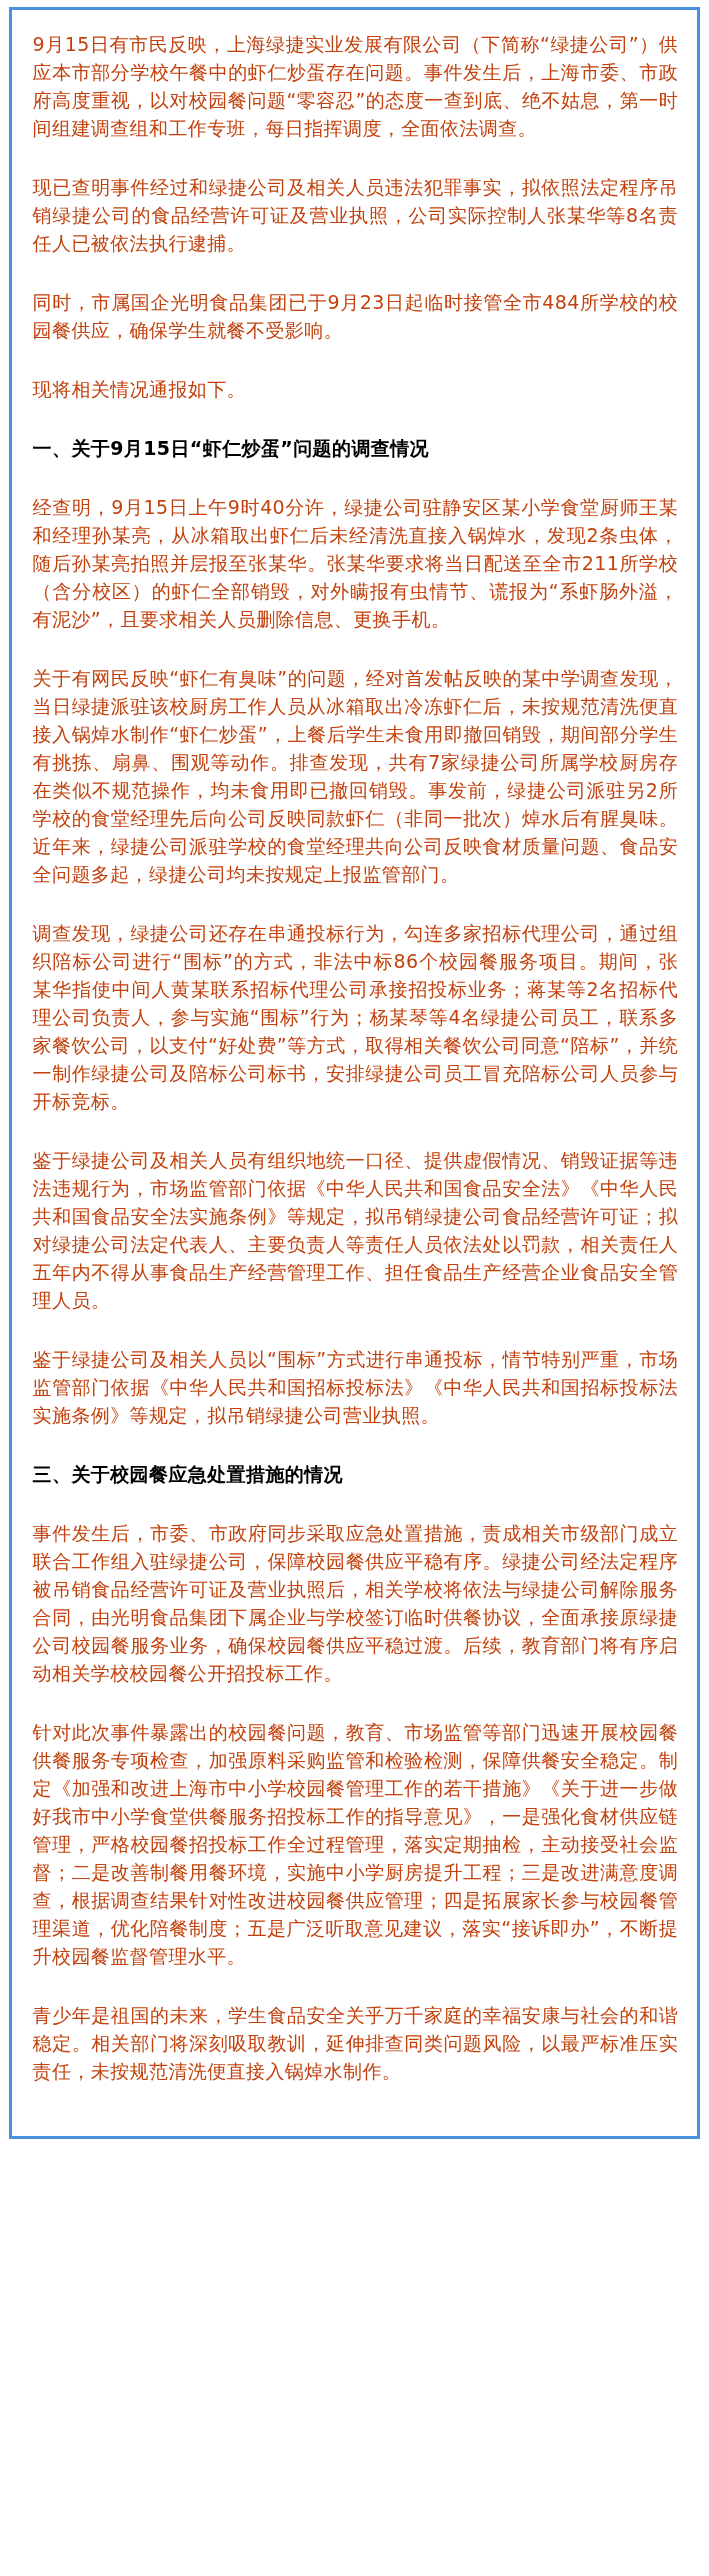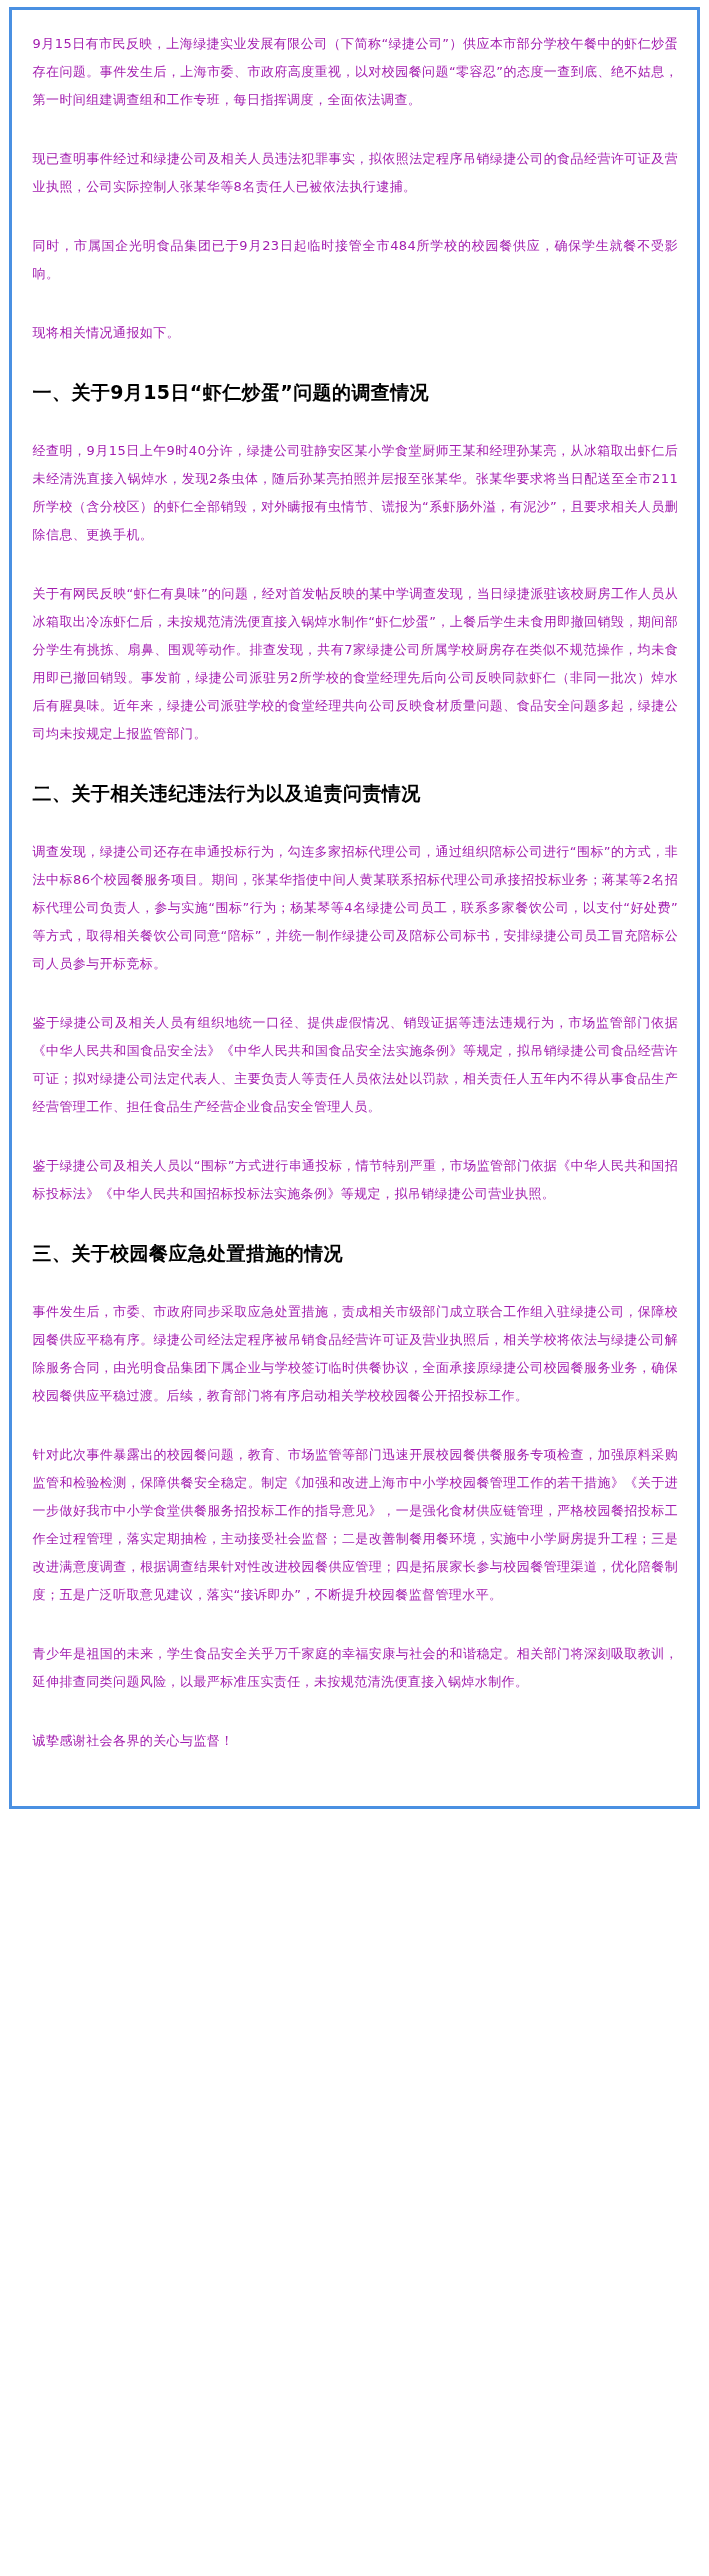--- a/index.html
+++ b/index.html
@@ -14,24 +14,24 @@
     font-family: "DejaVu Sans", "Liberation Sans", sans-serif;
   }
   .doc-frame {
     margin: 7.4px 8.9px 0 8.9px;
     border: 3px solid #4a90e2;
     background: #ffffff;
     padding: 11.8px 19px 20.7px 20.7px;
     box-sizing: border-box;
   }
   .doc-frame p {
-    font-size: 13px;
+    font-size: 19px;
     line-height: 28px;
     letter-spacing: 0.4px;
-    color: #a21caf;
+    color: #c2410c;
     margin: 31px 0;
     text-align: justify;
   }
   .doc-frame p:first-child { margin-top: 7.4px; }
   .section-heading {
     font-size: 19px;
     line-height: 28px;
     font-weight: bold;
     color: #000000;
     margin: 15px 0;
@@ -45,26 +45,24 @@
 
   <p>9月15日有市民反映，上海绿捷实业发展有限公司（下简称“绿捷公司”）供应本市部分学校午餐中的虾仁炒蛋存在问题。事件发生后，上海市委、市政府高度重视，以对校园餐问题“零容忍”的态度一查到底、绝不姑息，第一时间组建调查组和工作专班，每日指挥调度，全面依法调查。</p>
   <p>现已查明事件经过和绿捷公司及相关人员违法犯罪事实，拟依照法定程序吊销绿捷公司的食品经营许可证及营业执照，公司实际控制人张某华等8名责任人已被依法执行逮捕。</p>
   <p>同时，市属国企光明食品集团已于9月23日起临时接管全市484所学校的校园餐供应，确保学生就餐不受影响。</p>
   <p>现将相关情况通报如下。</p>
 
   <div class="section-heading">一、关于9月15日“虾仁炒蛋”问题的调查情况</div>
   <p>经查明，9月15日上午9时40分许，绿捷公司驻静安区某小学食堂厨师王某和经理孙某亮，从冰箱取出虾仁后未经清洗直接入锅焯水，发现2条虫体，随后孙某亮拍照并层报至张某华。张某华要求将当日配送至全市211所学校（含分校区）的虾仁全部销毁，对外瞒报有虫情节、谎报为“系虾肠外溢，有泥沙”，且要求相关人员删除信息、更换手机。</p>
   <p>关于有网民反映“虾仁有臭味”的问题，经对首发帖反映的某中学调查发现，当日绿捷派驻该校厨房工作人员从冰箱取出冷冻虾仁后，未按规范清洗便直接入锅焯水制作“虾仁炒蛋”，上餐后学生未食用即撤回销毁，期间部分学生有挑拣、扇鼻、围观等动作。排查发现，共有7家绿捷公司所属学校厨房存在类似不规范操作，均未食用即已撤回销毁。事发前，绿捷公司派驻另2所学校的食堂经理先后向公司反映同款虾仁（非同一批次）焯水后有腥臭味。近年来，绿捷公司派驻学校的食堂经理共向公司反映食材质量问题、食品安全问题多起，绿捷公司均未按规定上报监管部门。</p>
 
-  <div class="section-heading">二、关于相关违纪违法行为以及追责问责情况</div>
   <p>调查发现，绿捷公司还存在串通投标行为，勾连多家招标代理公司，通过组织陪标公司进行“围标”的方式，非法中标86个校园餐服务项目。期间，张某华指使中间人黄某联系招标代理公司承接招投标业务；蒋某等2名招标代理公司负责人，参与实施“围标”行为；杨某琴等4名绿捷公司员工，联系多家餐饮公司，以支付“好处费”等方式，取得相关餐饮公司同意“陪标”，并统一制作绿捷公司及陪标公司标书，安排绿捷公司员工冒充陪标公司人员参与开标竞标。</p>
   <p>鉴于绿捷公司及相关人员有组织地统一口径、提供虚假情况、销毁证据等违法违规行为，市场监管部门依据《中华人民共和国食品安全法》《中华人民共和国食品安全法实施条例》等规定，拟吊销绿捷公司食品经营许可证；拟对绿捷公司法定代表人、主要负责人等责任人员依法处以罚款，相关责任人五年内不得从事食品生产经营管理工作、担任食品生产经营企业食品安全管理人员。</p>
   <p>鉴于绿捷公司及相关人员以“围标”方式进行串通投标，情节特别严重，市场监管部门依据《中华人民共和国招标投标法》《中华人民共和国招标投标法实施条例》等规定，拟吊销绿捷公司营业执照。</p>
 
   <div class="section-heading">三、关于校园餐应急处置措施的情况</div>
   <p>事件发生后，市委、市政府同步采取应急处置措施，责成相关市级部门成立联合工作组入驻绿捷公司，保障校园餐供应平稳有序。绿捷公司经法定程序被吊销食品经营许可证及营业执照后，相关学校将依法与绿捷公司解除服务合同，由光明食品集团下属企业与学校签订临时供餐协议，全面承接原绿捷公司校园餐服务业务，确保校园餐供应平稳过渡。后续，教育部门将有序启动相关学校校园餐公开招投标工作。</p>
   <p>针对此次事件暴露出的校园餐问题，教育、市场监管等部门迅速开展校园餐供餐服务专项检查，加强原料采购监管和检验检测，保障供餐安全稳定。制定《加强和改进上海市中小学校园餐管理工作的若干措施》《关于进一步做好我市中小学食堂供餐服务招投标工作的指导意见》，一是强化食材供应链管理，严格校园餐招投标工作全过程管理，落实定期抽检，主动接受社会监督；二是改善制餐用餐环境，实施中小学厨房提升工程；三是改进满意度调查，根据调查结果针对性改进校园餐供应管理；四是拓展家长参与校园餐管理渠道，优化陪餐制度；五是广泛听取意见建议，落实“接诉即办”，不断提升校园餐监督管理水平。</p>
   <p>青少年是祖国的未来，学生食品安全关乎万千家庭的幸福安康与社会的和谐稳定。相关部门将深刻吸取教训，延伸排查同类问题风险，以最严标准压实责任，未按规范清洗便直接入锅焯水制作。</p>
 
-  <p>诚挚感谢社会各界的关心与监督！</p>
 
 </div>
 
 
 </body></html>

